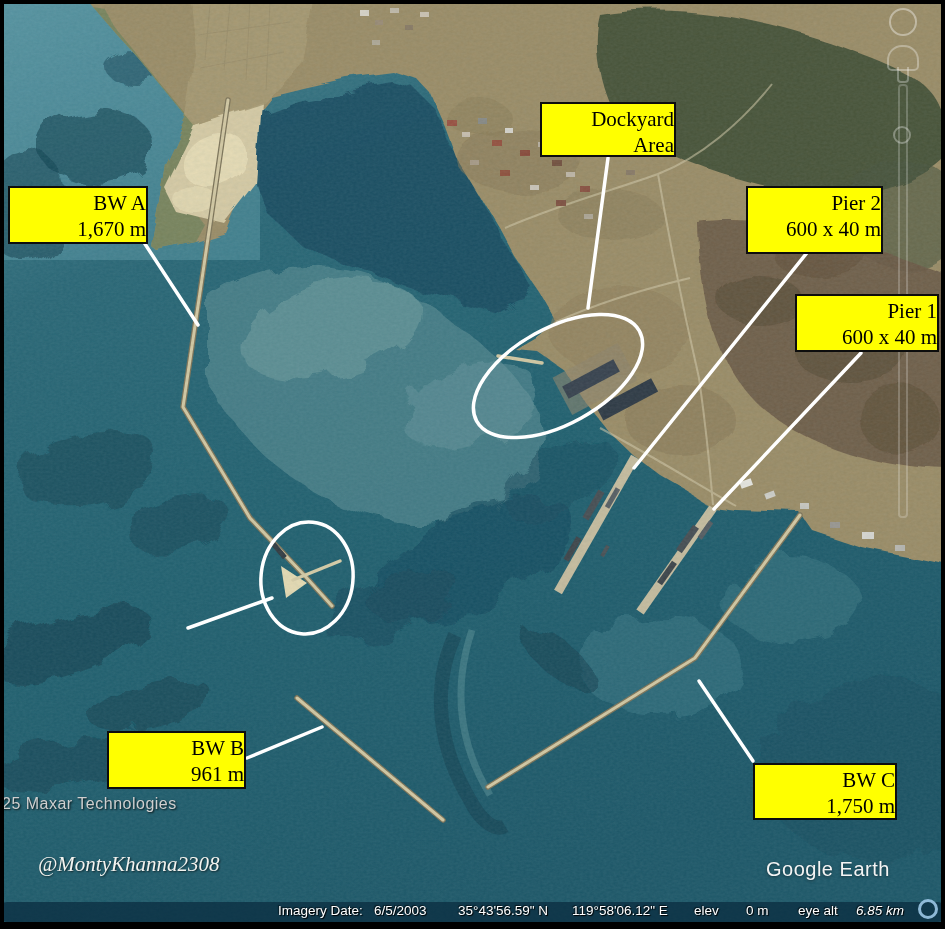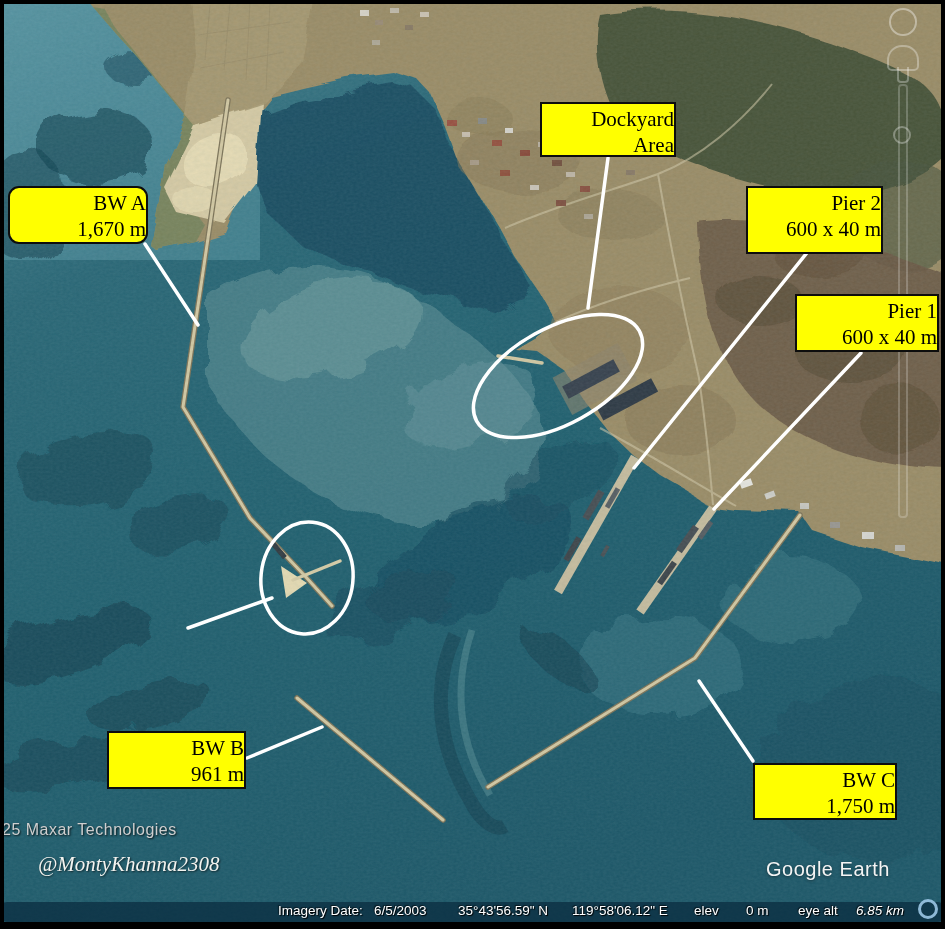--- a/index.html
+++ b/index.html
@@ -7,21 +7,21 @@
   .stage svg{position:absolute;inset:0;display:block;}
   .frame{position:absolute;inset:0;border:4px solid #000;pointer-events:none;z-index:60;}
 
   
   .callout{position:absolute;z-index:20;background:#ffff00;border:2px solid #0d0d0d;
     font-family:"Liberation Serif",serif;font-size:21px;line-height:26px;color:#000;
     text-align:right;box-sizing:border-box;padding-top:2px;}
   .callout div{white-space:nowrap;}
 
   
-  .wm-maxar{position:absolute;left:2px;top:821px;z-index:15;color:#cfcfcf;font-size:16px;
+  .wm-maxar{position:absolute;left:2px;top:795px;z-index:15;color:#cfcfcf;font-size:16px;
     text-shadow:1px 1px 2px rgba(0,0,0,.8);letter-spacing:.5px;}
   .wm-credit{position:absolute;left:48px;top:852px;z-index:15;color:#f3f3ef;
     font-family:"Liberation Serif",serif;font-style:italic;font-size:21px;line-height:24px;
     text-shadow:1px 1px 2px rgba(0,0,0,.65);}
   .wm-credit .l2{margin-left:-10px;}
   .ge-logo{position:absolute;left:766px;top:858px;z-index:15;color:#f4f4f4;font-size:20px;
     font-weight:400;letter-spacing:.5px;text-shadow:0 1px 3px rgba(0,0,0,.45);}
 
   
   .navc{position:absolute;z-index:12;}
@@ -244,21 +244,21 @@
       <line x1="145" y1="244" x2="198" y2="325"></line>
       <line x1="608" y1="158" x2="588" y2="308"></line>
       <line x1="814" y1="244" x2="634" y2="468"></line>
       <line x1="861" y1="353" x2="714" y2="509"></line>
       <line x1="188" y1="628" x2="272" y2="598"></line>
       <line x1="247" y1="758" x2="322" y2="727"></line>
       <line x1="753" y1="761" x2="699" y2="681"></line>
     </g>
   </svg>
 
-  <div class="callout" style="left:8px;top:186px;width:140px;height:58px;border-radius:11px;">
+  <div class="callout" style="left:8px;top:186px;width:140px;height:58px;">
     <div>BW A</div>
     <div>1,670 m</div>
   </div>
   <div class="callout" style="left:540px;top:102px;width:136px;height:55px;">
     <div>Dockyard</div>
     <div>Area</div>
   </div>
   <div class="callout" style="left:746px;top:186px;width:137px;height:68px;">
     <div>Pier 2</div>
     <div>600 x 40 m</div>

